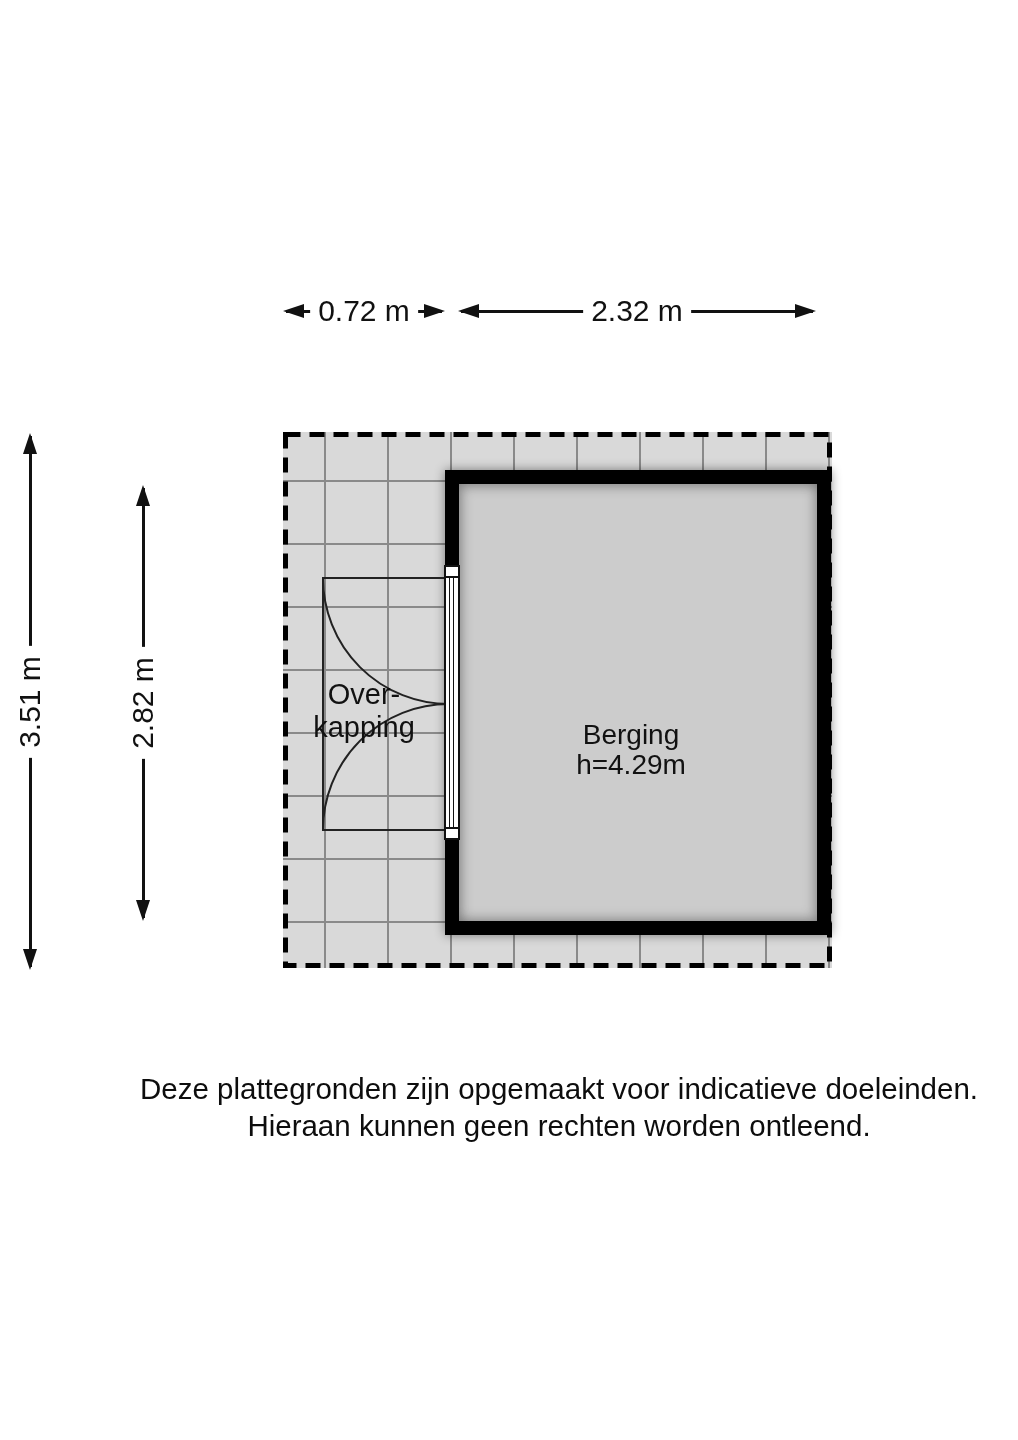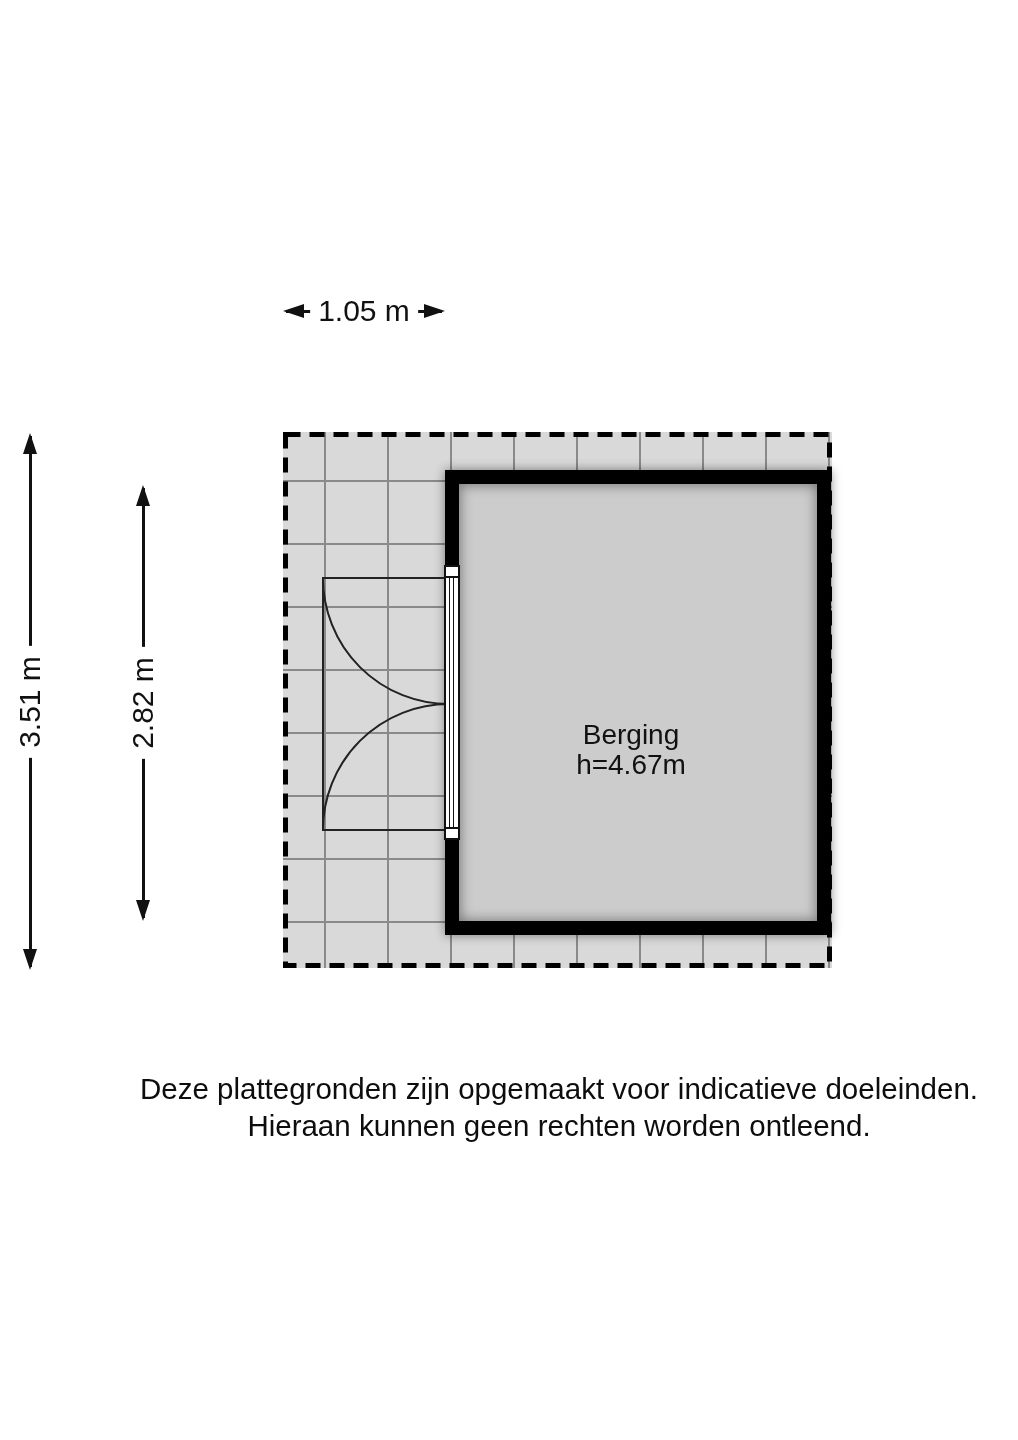--- a/index.html
+++ b/index.html
@@ -109,30 +109,40 @@
   <svg class="door-swing-svg" viewBox="0 0 136 260">
     <path d="M131 4 L5 4 L5 256 L131 256" fill="none" stroke="#222" stroke-width="2"></path>
     <path d="M5 4 A126 126 0 0 0 131 130" fill="none" stroke="#222" stroke-width="2"></path>
     <path d="M5 256 A126 126 0 0 1 131 130" fill="none" stroke="#222" stroke-width="2"></path>
   </svg>
 
   <svg class="boundary-svg" viewBox="0 0 559 546">
     <rect x="7.5" y="7.5" width="544" height="531" fill="none" stroke="#000" stroke-width="5" stroke-dasharray="15 9"></rect>
   </svg>
 
+  <div class="room-label overkapping">
+    <div>Over-</div>
+    <div>kapping</div>
+  </div>
   <div class="room-label berging">
     <div>Berging</div>
-    <div>h=4.67m</div>
+    <div>h=4.29m</div>
   </div>
 
   <div class="hdim dim-105">
     <div class="dline"></div>
     <div class="ah-left"></div>
     <div class="ah-right"></div>
-    <span class="dlabel">1.05 m</span>
+    <span class="dlabel">0.72 m</span>
+  </div>
+  <div class="hdim dim-232">
+    <div class="dline"></div>
+    <div class="ah-left"></div>
+    <div class="ah-right"></div>
+    <span class="dlabel">2.32 m</span>
   </div>
 
   <div class="vdim dim-351">
     <div class="dline"></div>
     <div class="ah-up"></div>
     <div class="ah-down"></div>
     <span class="dlabel">3.51 m</span>
   </div>
   <div class="vdim dim-282">
     <div class="dline"></div>

